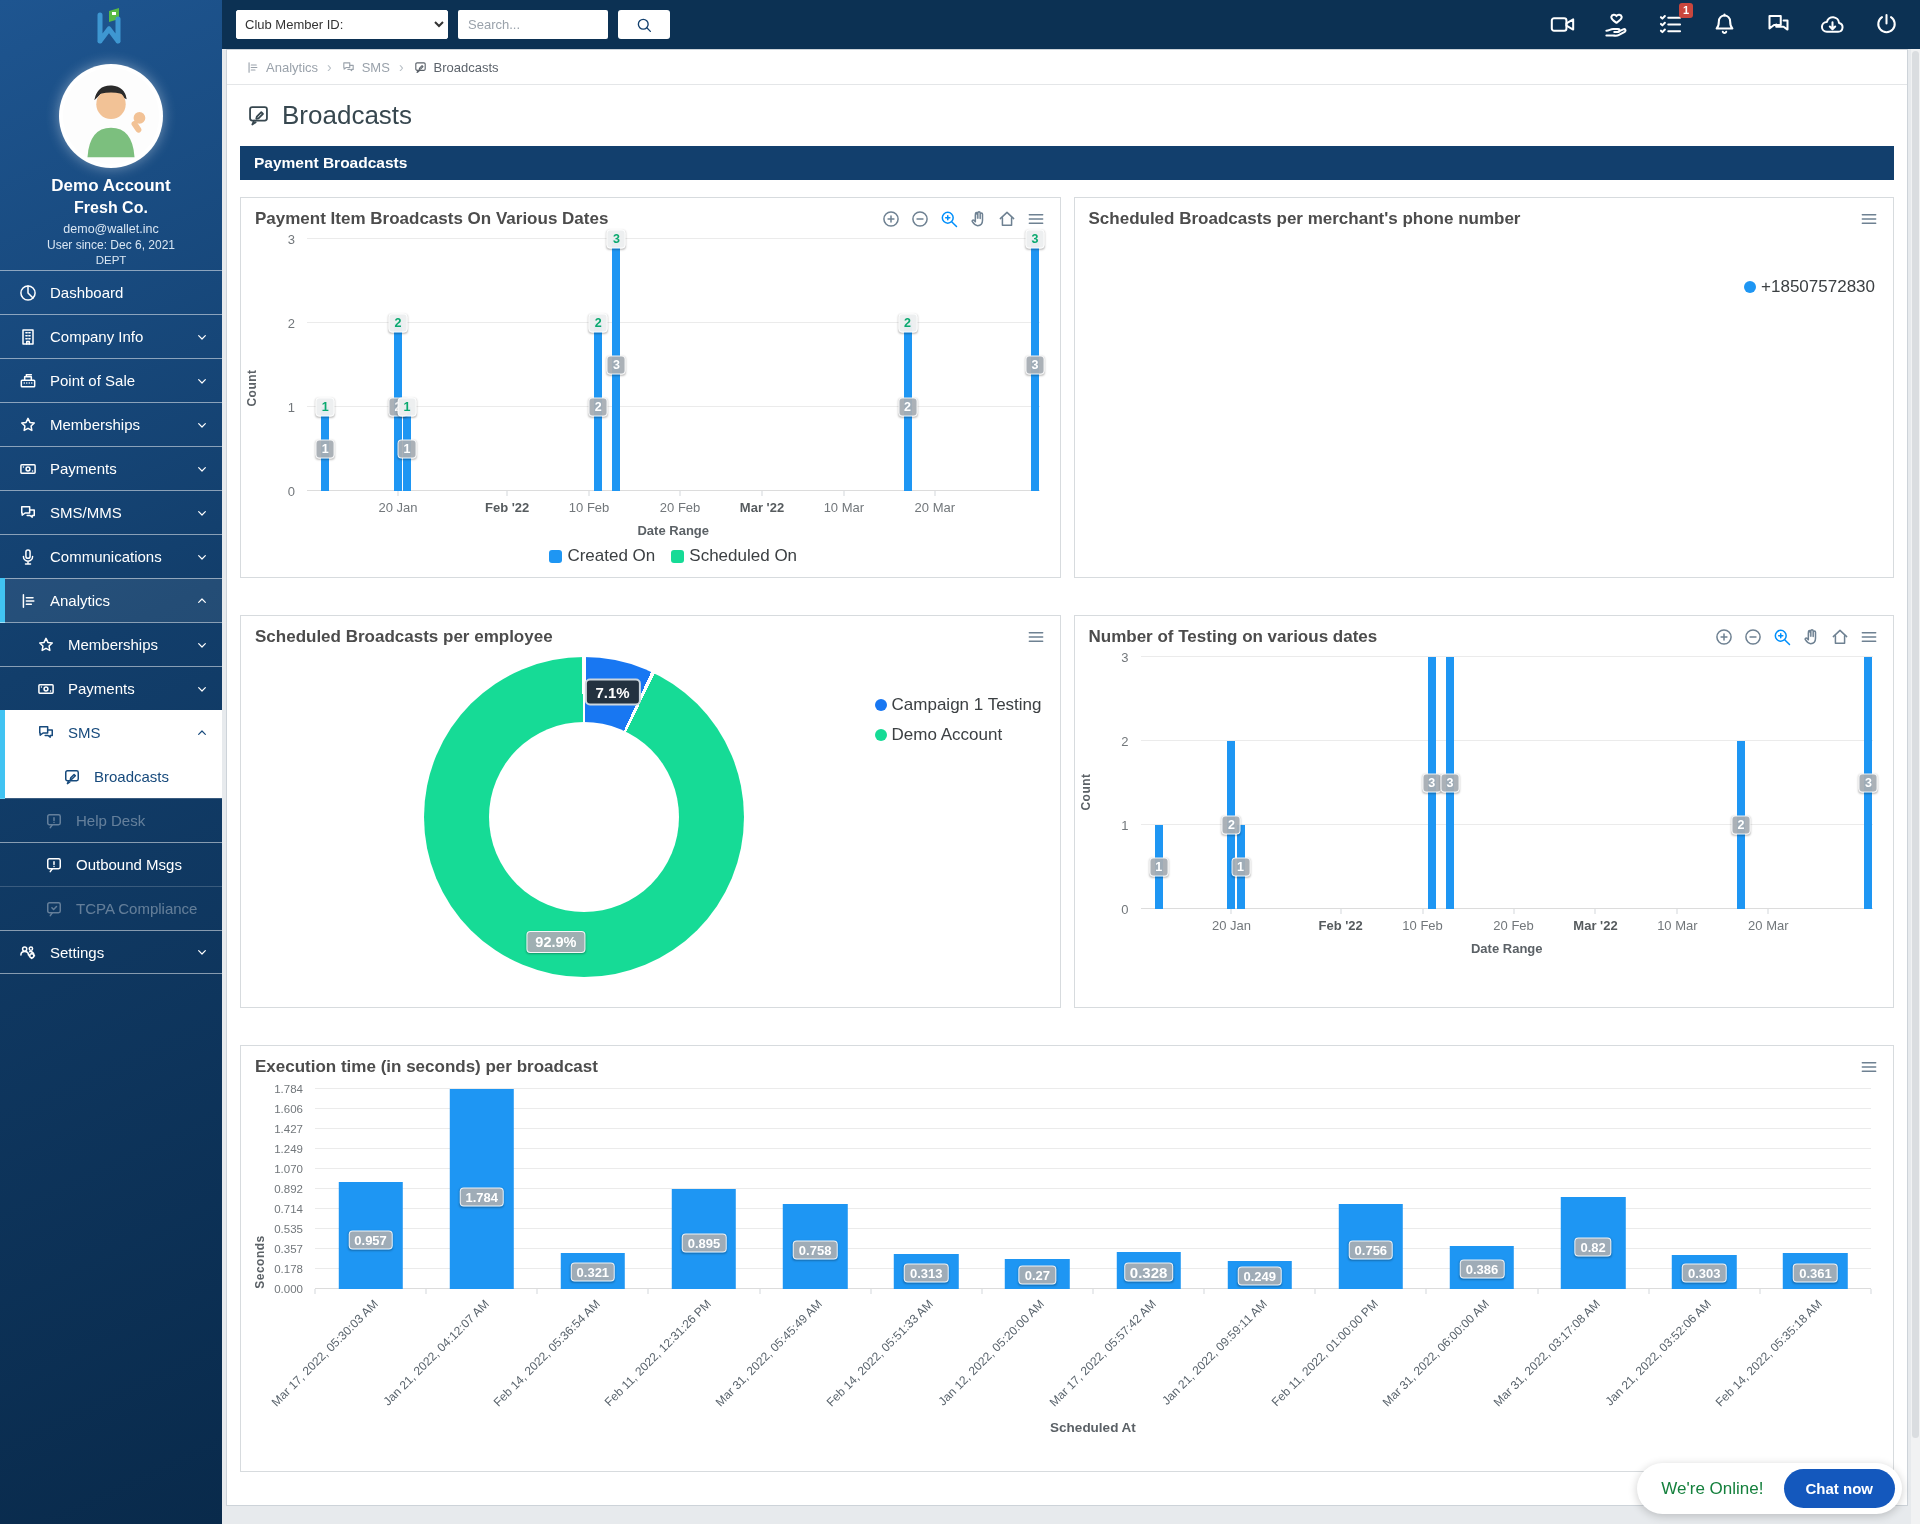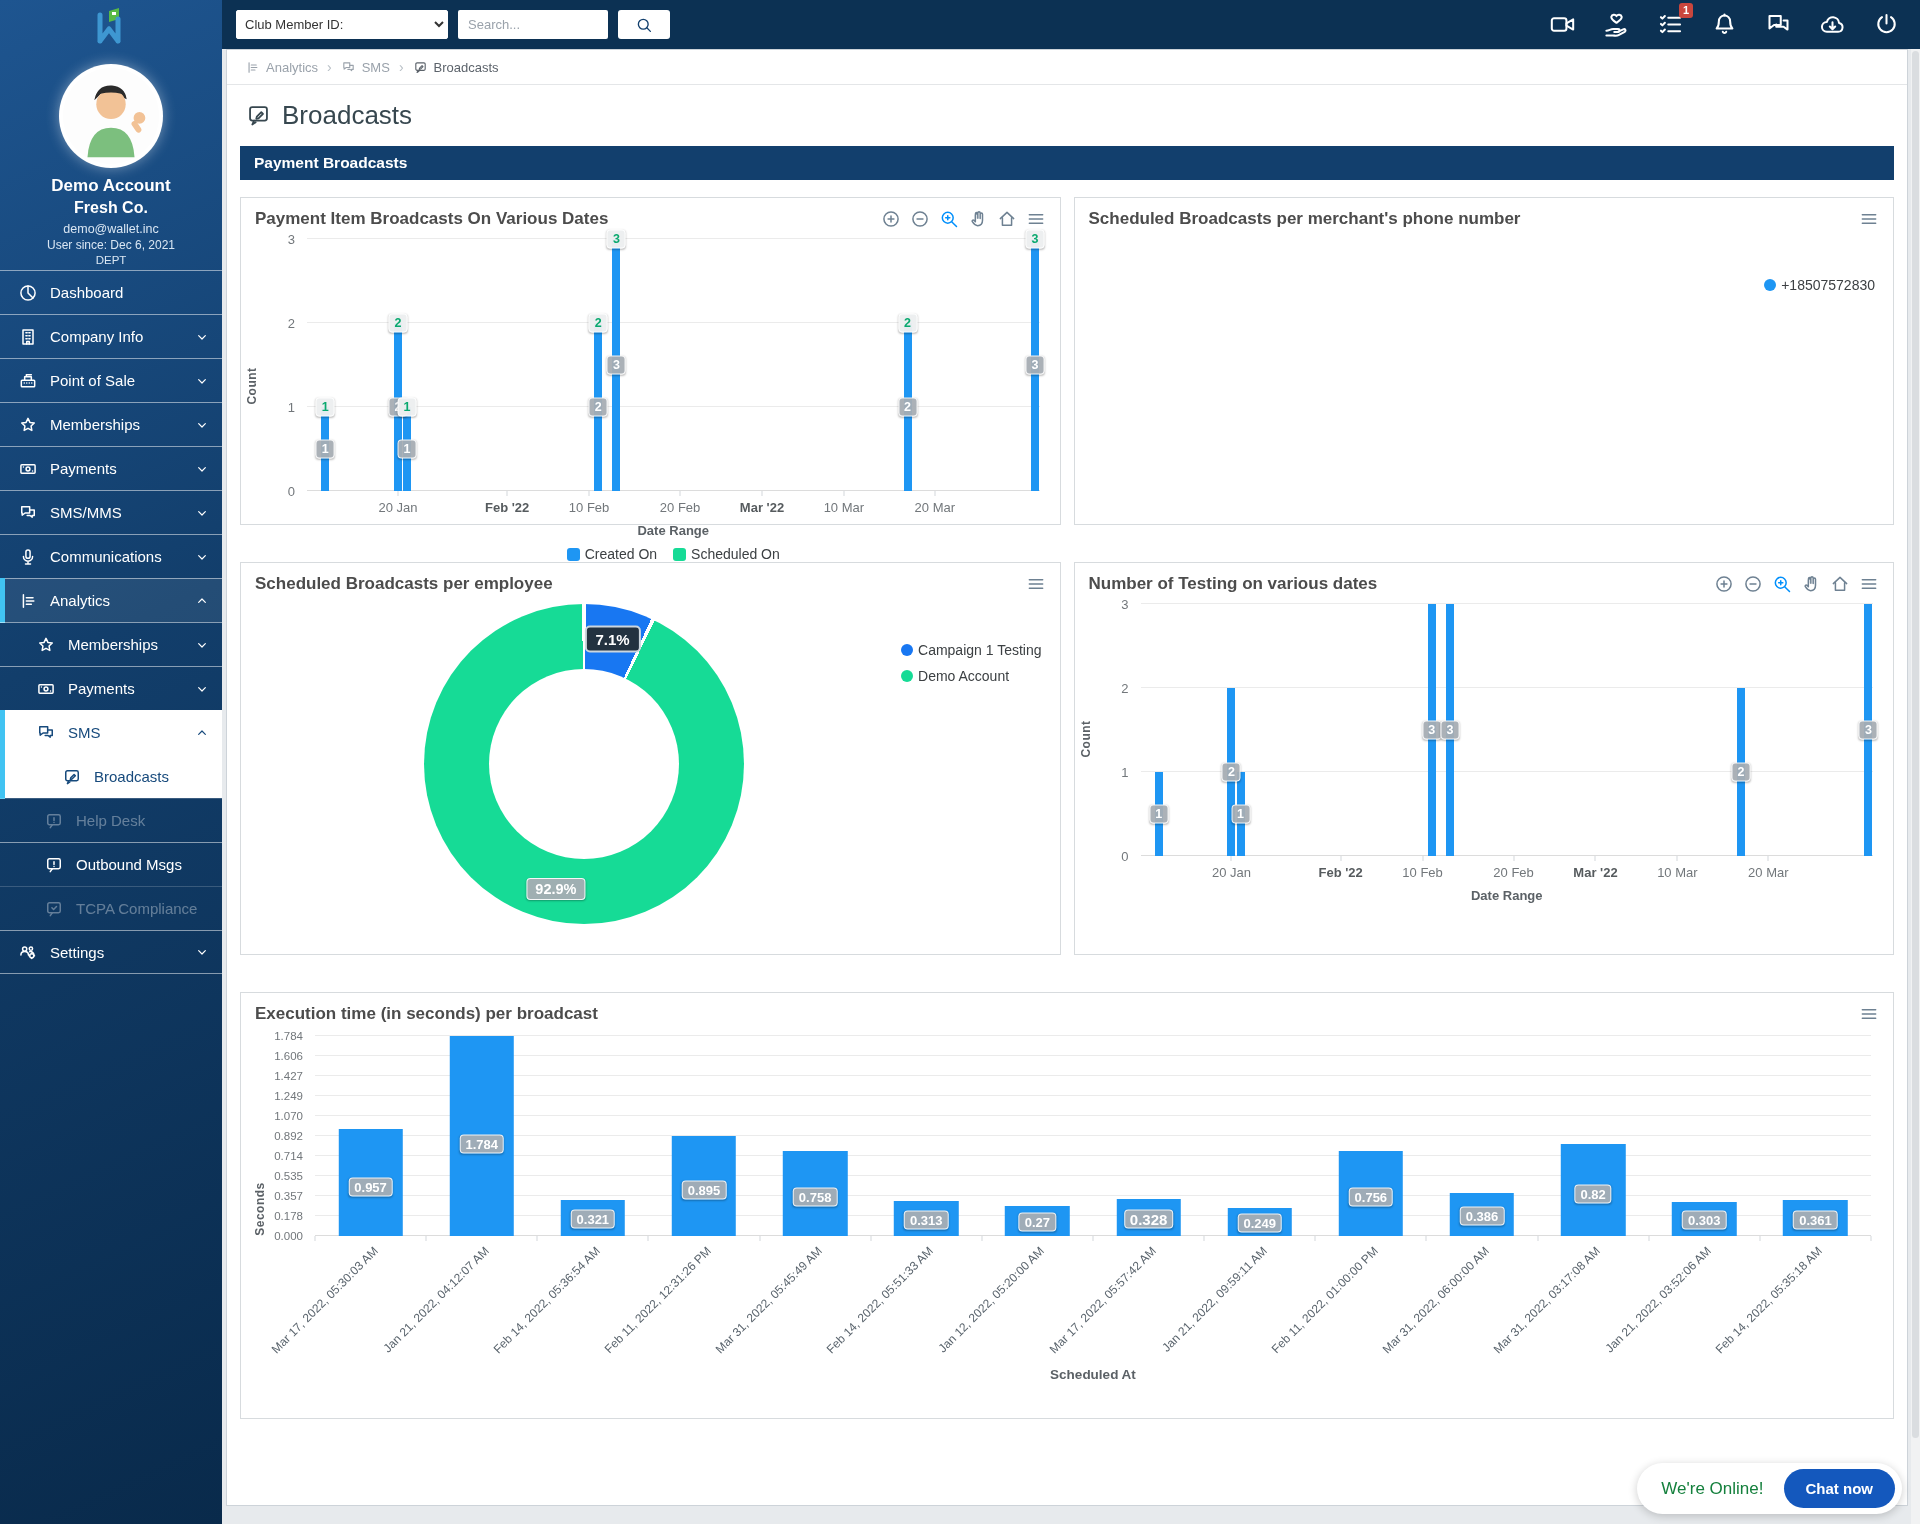--- a/index.html
+++ b/index.html
@@ -57,21 +57,21 @@
   .pb-head { background:#123f6d; color:#fff; font-size:15.5px; font-weight:bold; padding:8px 14px; }
   .date-row { display:flex; border:2px solid #123f6d; }
   .date-field { flex:1; padding:6px 12px; font-size:13.5px; color:#1c4d80; background:#fff; cursor:pointer; }
   .cal-btn { width:36px; background:#123f6d; display:flex; align-items:center; justify-content:center; border:none; color:#fff; cursor:pointer; }
   .cal-btn svg { width:17px; height:17px; }
 
   .charts { padding:17px 0 0; }
   .crow { display:flex; gap:13px; margin-bottom:37px; }
   .crow.last { margin-bottom:0; }
   .cpanel { flex:1; border:1px solid #d7dbde; background:#fff; position:relative; }
-  .cpanel.h1 { height:328px; }
+  .cpanel.h1 { height:381px; }
   .cpanel.h2 { height:393px; }
   .cpanel.h3 { height:427px; }
   .chead { display:flex; align-items:flex-start; justify-content:space-between; padding:11px 14px 2px; }
   .ctitle { font-size:17px; font-weight:bold; color:#4c4c4c; }
   .ctools { display:flex; gap:9px; align-items:center; color:#6e8192; }
   .ctools .ticon { width:20px; height:20px; cursor:pointer; }
   .ctools .ticon.blue { color:#008FFB; }
 
   
   .plot-wrap { position:relative; margin:8px 20px 0 66px; }
@@ -83,21 +83,21 @@
   .ylab { position:absolute; right:100%; margin-right:12px; transform:translateY(50%); font-size:13px; color:#72777b; }
   .bar { position:absolute; bottom:0; width:8px; background:#1E96F3; transform:translateX(-50%); }
   .pill { position:absolute; transform:translate(-50%,50%); background:rgba(167,173,179,.95); border:1px solid rgba(255,255,255,.85); border-radius:4px; color:#fff; font-size:12.5px; font-weight:bold; padding:0 5px; line-height:17px; box-shadow:0 1px 2px rgba(0,0,0,.25); white-space:nowrap; z-index:2; }
   .pill.green { color:#0aa96f; background:rgba(236,238,240,.97); }
   .xticks { position:relative; height:30px; }
   .tmark { position:absolute; top:0; width:1px; height:5px; background:#d4d8db; transform:translateX(-50%); }
   .xtick { position:absolute; top:9px; transform:translateX(-50%); font-size:13px; color:#72777b; white-space:nowrap; }
   .xtick.bold { font-weight:bold; color:#565b5e; }
   .x-title { text-align:center; font-size:13px; font-weight:bold; color:#5b6166; margin-top:2px; }
   .legend { display:flex; justify-content:center; gap:16px; margin-top:8px; }
-  .litem { display:flex; align-items:center; gap:5px; font-size:14px; color:#3c4043; cursor:pointer; }
+  .litem { display:flex; align-items:center; gap:5px; font-size:17px; color:#3c4043; cursor:pointer; }
   .lmark { width:13px; height:13px; border-radius:3px; }
   .lmark.round { width:12px; height:12px; border-radius:50%; }
 
   
   .donut-zone { position:relative; height:344px; }
   .donut { position:absolute; top:8px; left:calc(50% - 226px); width:320px; height:320px; border-radius:50%; }
   .hole { position:absolute; left:50%; top:50%; width:190px; height:190px; background:#fff; border-radius:50%; transform:translate(-50%,-50%); }
   .dlab { position:absolute; transform:translate(-50%,-50%); z-index:2; white-space:nowrap; }
   .dlab.gray { background:rgba(167,173,179,.95); border:1px solid rgba(255,255,255,.9); border-radius:4px; color:#fff; font-size:14.5px; font-weight:bold; padding:2px 8px; box-shadow:0 1px 2px rgba(0,0,0,.3); }
   .dlab.dark { background:#233240; border:2px solid #ccd6dd; border-radius:5px; color:#fff; font-size:15px; font-weight:bold; padding:3px 9px; }

